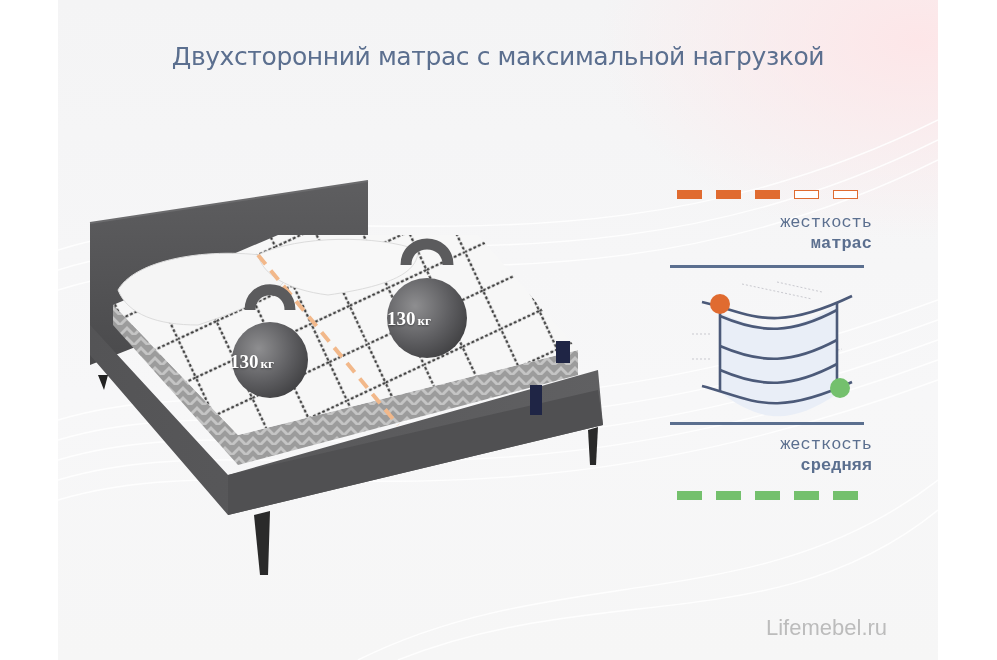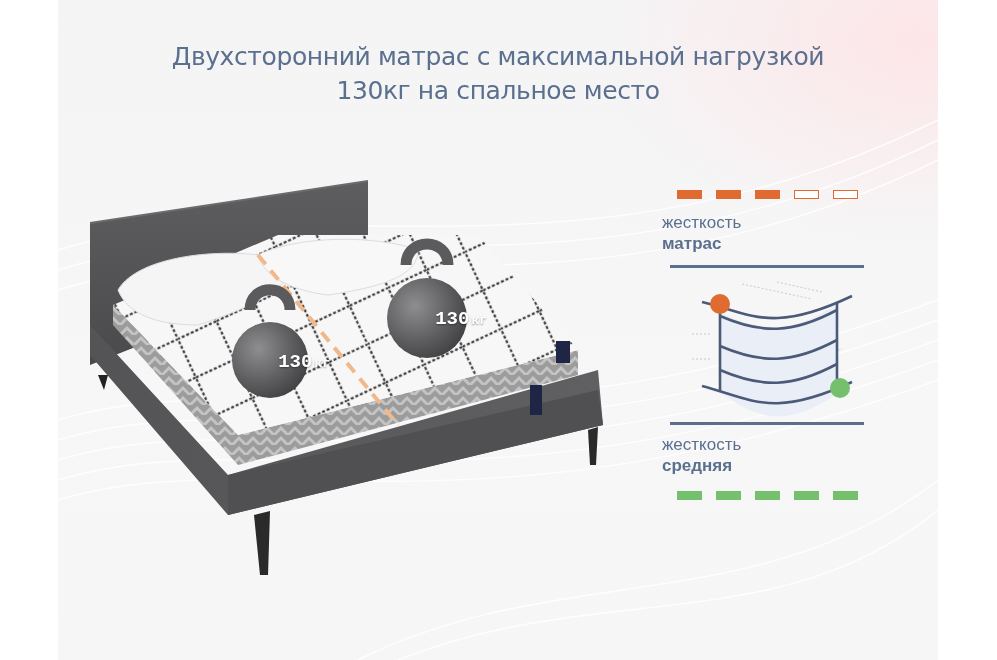--- a/index.html
+++ b/index.html
@@ -16,34 +16,34 @@
 
   .title {
     position: absolute; left: 0; top: 40px; width: 880px; text-align: center;
     color: #5b6f8f; font-size: 25px; line-height: 34px; font-weight: 400;
     font-family: "DejaVu Sans", sans-serif; letter-spacing: -0.4px;
   }
   .title span { display: block; }
 
   .bed { position: absolute; left: 20px; top: 175px; width: 560px; height: 420px; }
   .weight-label {
-    position: absolute; left: 0; width: 100%; text-align: right; color: #ffffff;
-    font-family: Liberation Mono, monospace; font-weight: bold; font-size: 19px;
+    position: absolute; left: 0; width: 100%; text-align: left; color: #ffffff;
+    font-family: Liberation Serif, serif; font-weight: bold; font-size: 19px;
     text-shadow: 0 1px 2px rgba(0,0,0,0.4);
   }
   .weight-label .unit { font-size: 13px; margin-left: 2px; }
 
   .firmness { position: absolute; left: 604px; top: 190px; width: 210px; }
   .scale { display: flex; gap: 14px; justify-content: center; }
   .seg { width: 25px; height: 9px; }
   .seg.filled.orange { background: #e06b30; }
   .seg.empty.orange { border: 1px solid #e06b30; background: #fff; }
   .seg.filled.green { background: #74c06d; }
 
-  .firm-text { text-align: left; color: #5b6f8f; font-family: Liberation Sans, sans-serif; }
+  .firm-text { text-align: right; color: #5b6f8f; font-family: Liberation Mono, monospace; }
   .firm-text .t1 { font-size: 17px; line-height: 20px; }
   .firm-text .t2 { font-size: 17px; line-height: 22px; font-weight: bold; }
 
   .rule { width: 194px; height: 3px; background: #5b6f8f; margin-left: 8px; }
 
   .watermark {
     position: absolute; left: 708px; top: 615px; font-size: 22px; color: #bcbcbc;
     font-family: "Liberation Sans", sans-serif;
   }
 </style>
@@ -62,21 +62,20 @@
       <path d="M0 250 C 220 180, 520 300, 880 120"></path>
       <path d="M0 270 C 220 200, 520 320, 880 140"></path>
       <path d="M0 290 C 220 220, 520 340, 880 160"></path>
       <path d="M300 660 C 500 560, 700 620, 880 480"></path>
       <path d="M340 660 C 540 580, 720 640, 880 510"></path>
     </g>
   </svg>
 
   <h1 class="title">
     <span>Двухсторонний матрас с максимальной нагрузкой</span>
-    <span>130кг на спальное место</span>
   </h1>
 
   <svg class="bed" width="560" height="420" viewBox="0 0 560 420">
     <defs>
       <linearGradient id="hb" x1="0" y1="0" x2="0" y2="1">
         <stop offset="0" stop-color="#5e5e60"></stop>
           <stop offset="1" stop-color="#4a4a4c"></stop>
       </linearGradient>
       <linearGradient id="frame" x1="0" y1="0" x2="1" y2="0">
         <stop offset="0" stop-color="#545456"></stop>
@@ -180,13 +179,14 @@
     </div>
     <div class="scale" style="margin-top:14px;">
       <div class="seg filled green"></div>
       <div class="seg filled green"></div>
       <div class="seg filled green"></div>
       <div class="seg filled green"></div>
       <div class="seg filled green"></div>
     </div>
   </div>
 
+  <div class="watermark">Lifemebel.ru</div>
 </div>
 
 </body></html>

